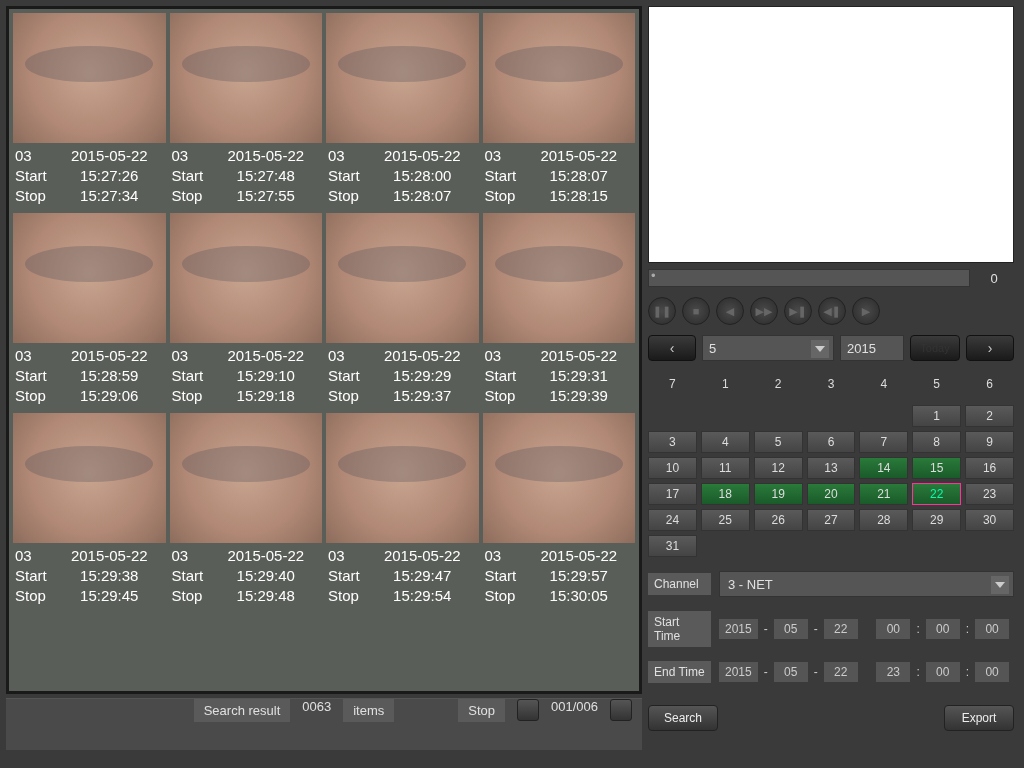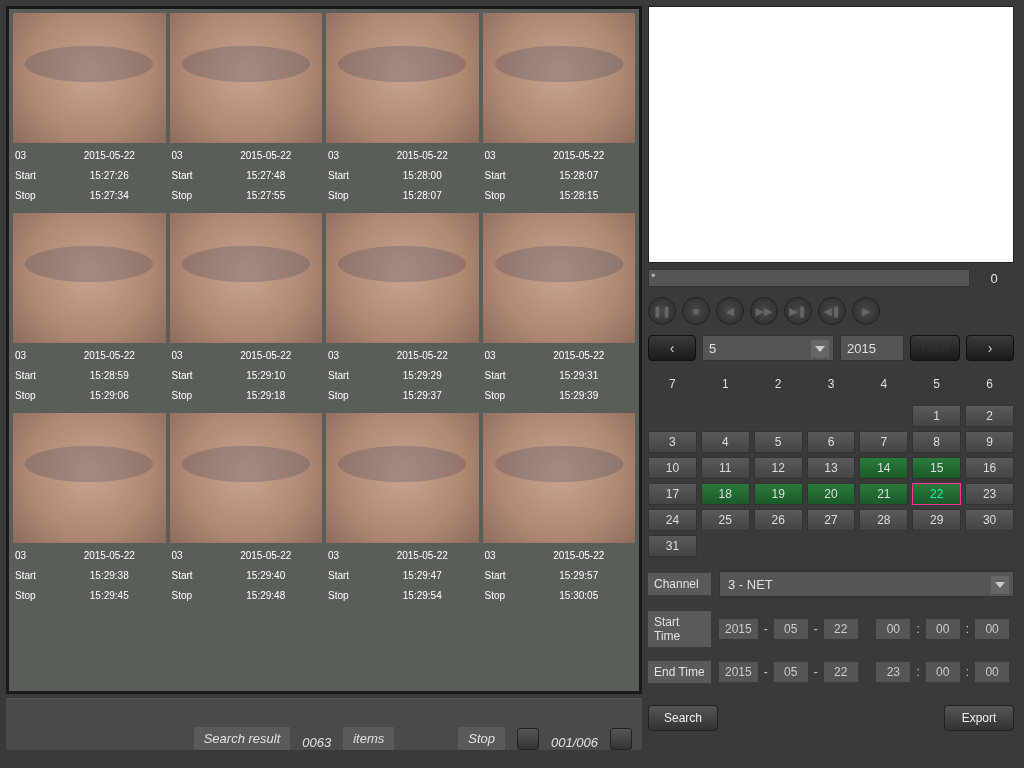--- a/index.html
+++ b/index.html
@@ -10,26 +10,26 @@
 .left-panel { flex: 0 0 636px; display: flex; flex-direction: column; gap: 4px; }
 .right-panel { flex: 1; display: flex; flex-direction: column; gap: 6px; padding-right: 4px; }
 
 .thumb-area { border: 3px solid #1a1a1a; background: #5a5e58; padding: 4px; height: 688px; overflow: hidden; }
 .thumb-grid { display: grid; grid-template-columns: repeat(4, 1fr); gap: 4px; }
 .thumb-cell { background: #5a5e58; }
 .thumb-img { width: 100%; height: 130px; background: #4a5a65; position: relative; overflow: hidden; }
 .face { position: absolute; width: 140%; height: 140%; left: -20%; top: -10%; background: radial-gradient(ellipse at 50% 40%, #c9a590 0%, #b08875 40%, #8a6a5a 70%); }
 .face::before { content: ""; position: absolute; left: 20%; top: 25%; width: 60%; height: 20%; background: rgba(80,80,90,0.3); border-radius: 50%; }
 .bgwall { position: absolute; right: 0; top: 0; width: 30%; height: 100%; background: #6a7a85; }
-.thumb-meta { padding: 3px 2px; line-height: 20px; font-size: 10px; color: #fff; }
+.thumb-meta { padding: 3px 2px; line-height: 20px; font-size: 15px; color: #fff; }
 .meta-row { display: flex; }
 .meta-row .k { width: 40px; }
 .meta-row .v { flex: 1; text-align: center; }
 
-.footer-bar { background: #4a4a4a; height: 52px; display: flex; align-items: flex-end; padding: 0 10px; gap: 12px; border-top: 1px solid #555; font-style: italic; }
+.footer-bar { background: #4a4a4a; height: 52px; display: flex; align-items: flex-start; padding: 0 10px; gap: 12px; border-top: 1px solid #555; }
 .footer-bar .seg { background: #5a5a5a; padding: 4px 10px; }
 .footer-bar .spacer { flex: 1; }
 .pg-btn { width: 22px; height: 22px; background: linear-gradient(#555,#333); border: 1px solid #222; border-radius: 3px; cursor: pointer; display: inline-block; }
 
 .preview-box { background: #fff; height: 257px; border: 1px solid #222; }
 .progress-row { display: flex; align-items: center; gap: 4px; }
 .progress-bar { flex: 1; height: 18px; background: #555; border: 1px solid #333; position: relative; }
 .progress-bar::before { content: "•"; position: absolute; left: 2px; top: -2px; color: #aaa; }
 .progress-val { width: 40px; text-align: center; }
 

